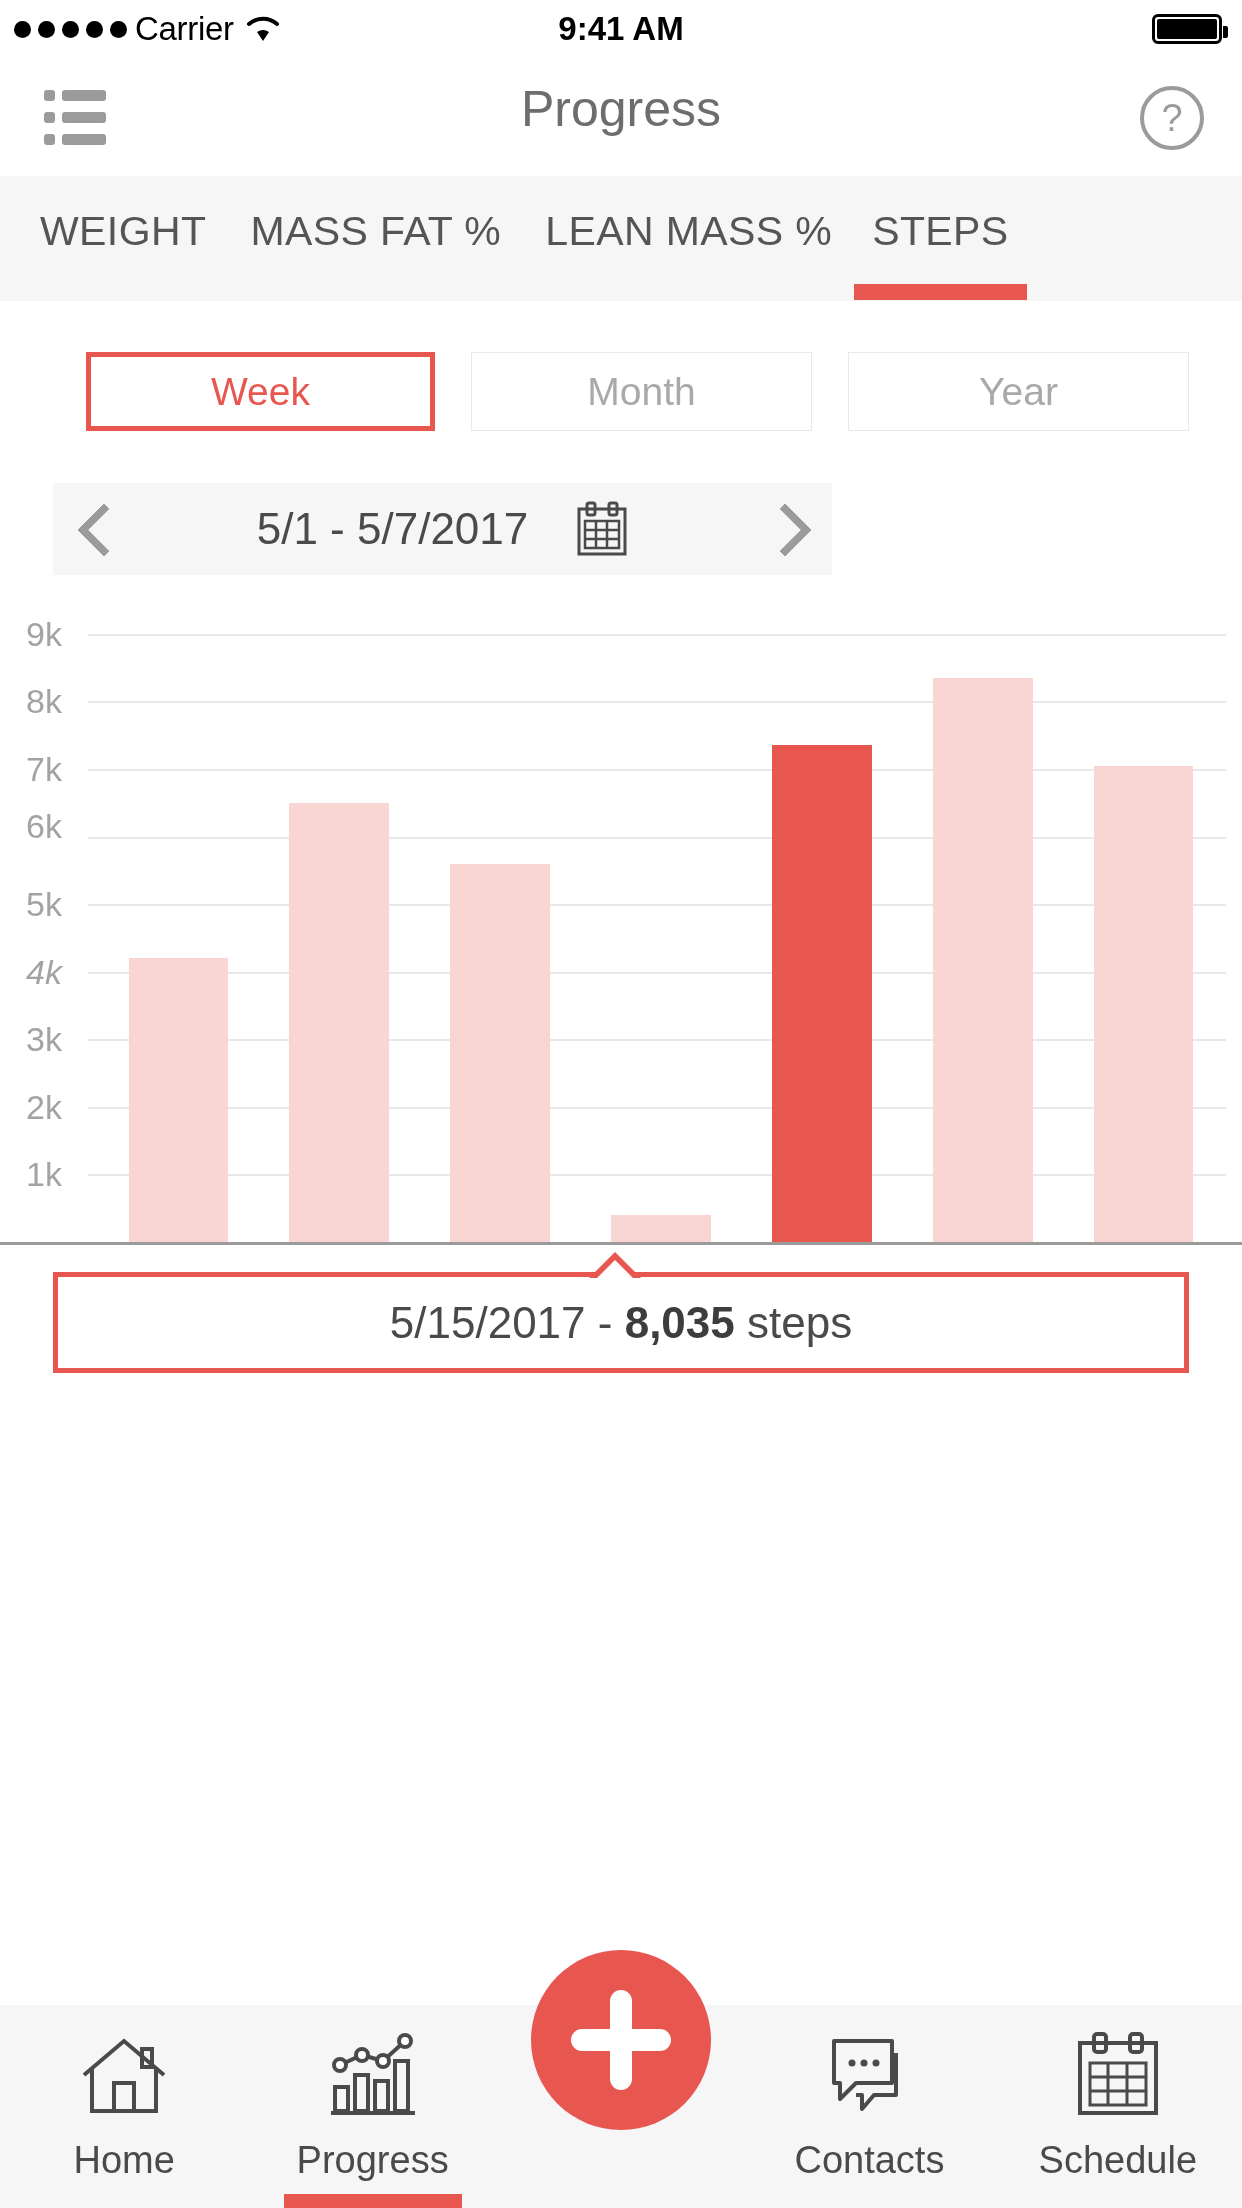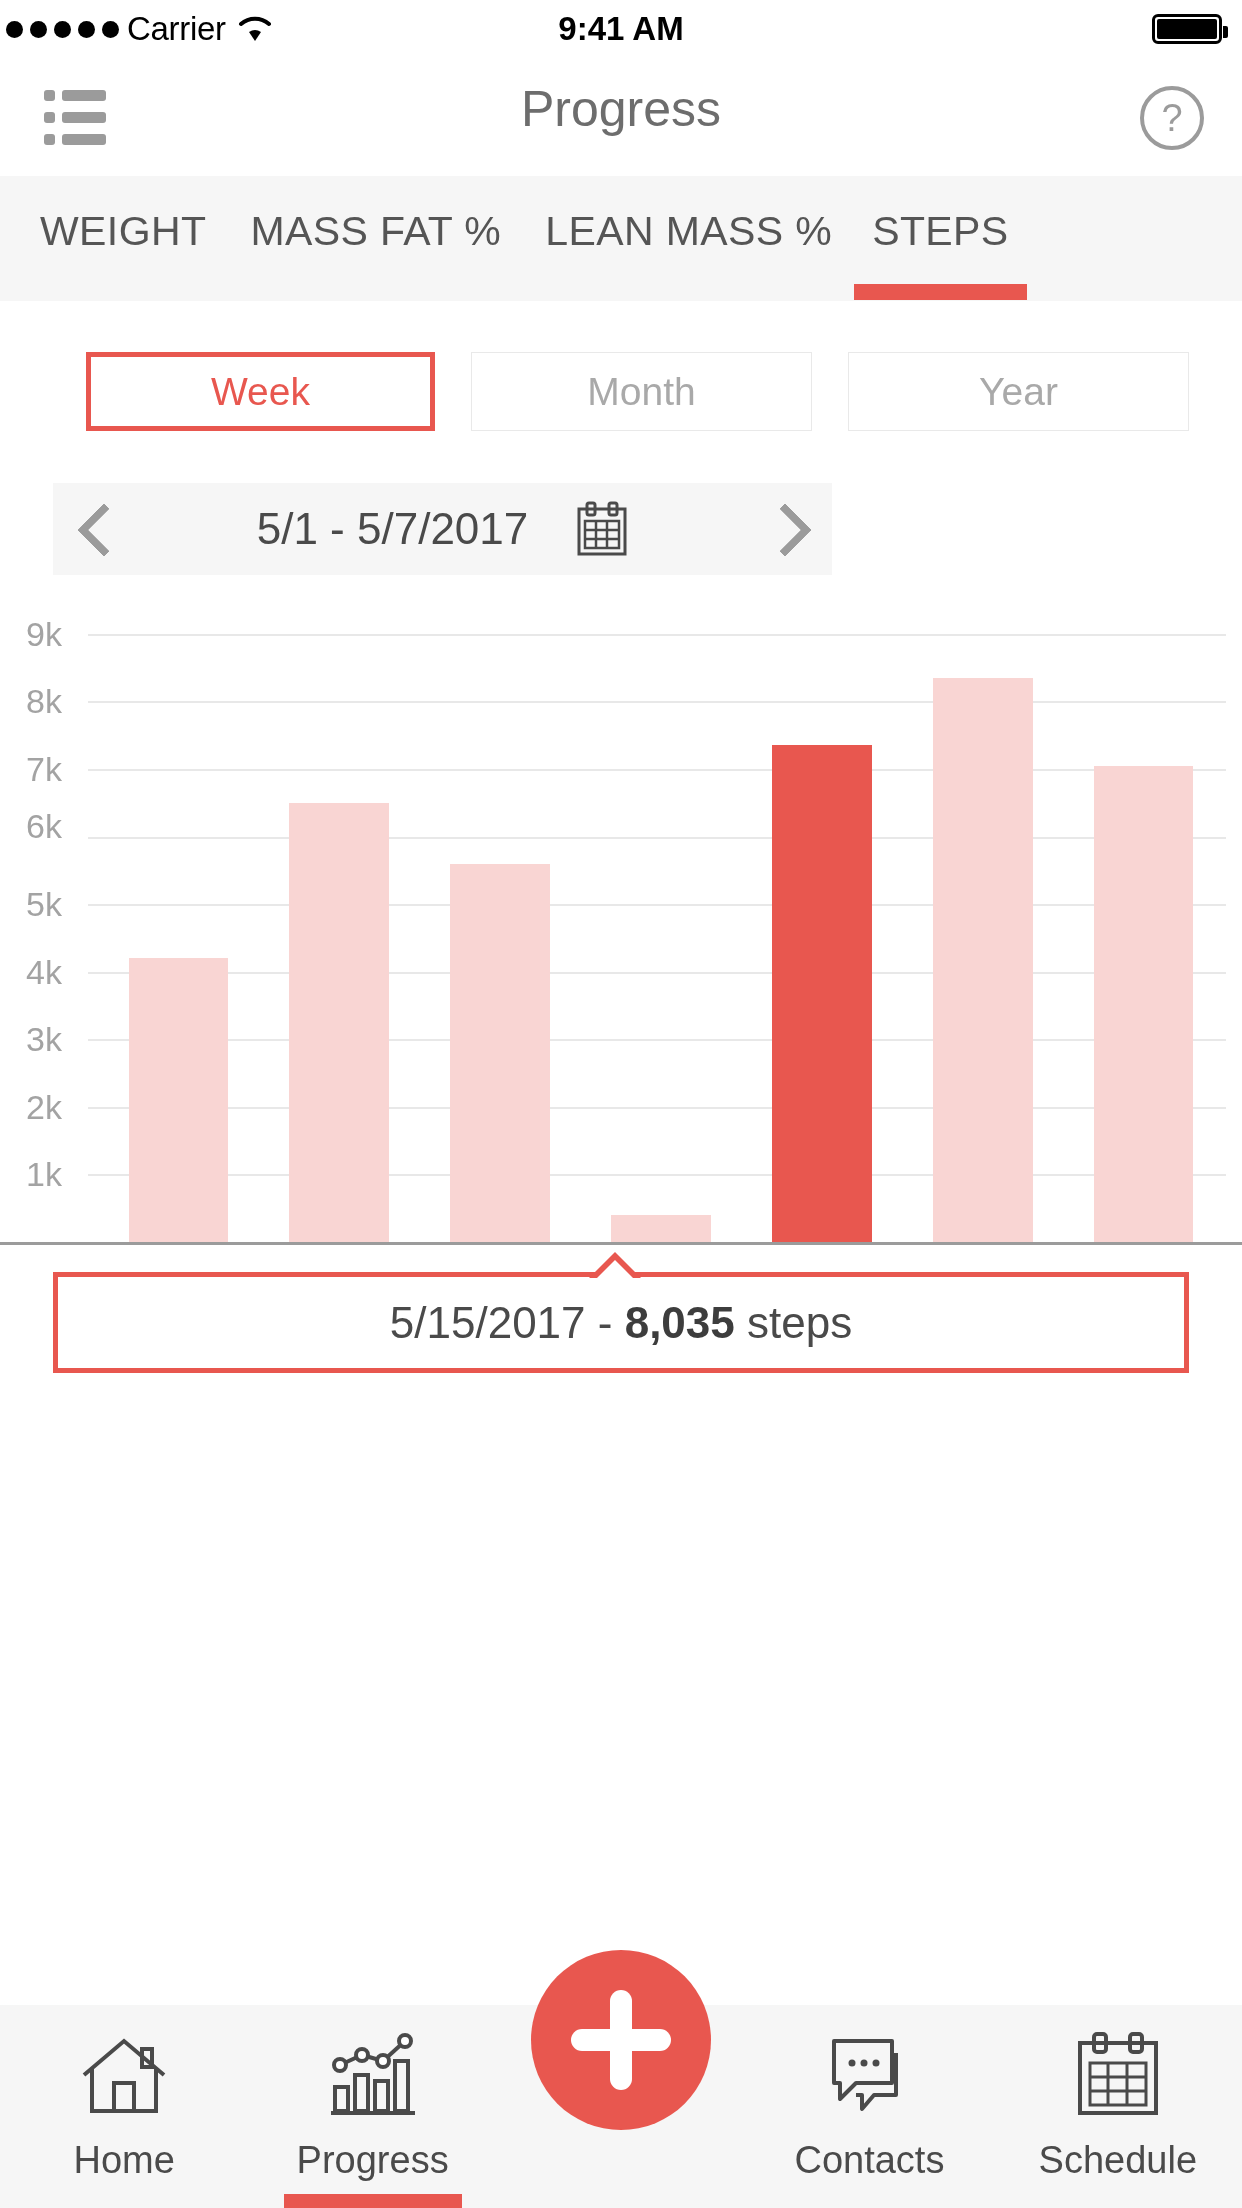--- a/index.html
+++ b/index.html
@@ -10,21 +10,21 @@
     color:#4a4a4a;
     overflow:hidden;
   }
   #phone { position:relative; width:1242px; height:2208px; background:#fff; }
 
   
   .statusbar {
     position:absolute; top:0; left:0; width:1242px; height:58px;
     display:flex; align-items:center; color:#000;
   }
-  .sb-left { position:absolute; left:6px; display:flex; align-items:center; gap:8px; }
+  .sb-left { position:absolute; left:14px; display:flex; align-items:center; gap:8px; }
   .sb-dots { display:flex; gap:7px; }
   .sb-dots i { width:17px; height:17px; border-radius:50%; background:#000; display:block; }
   .sb-carrier { font-size:33px; letter-spacing:-0.3px; }
   .wifi { width:34px; height:28px; position:relative; margin-left:4px; }
   .sb-center { position:absolute; left:0; width:100%; text-align:center; font-size:33px; font-weight:600; }
   .sb-right { position:absolute; right:20px; display:flex; align-items:center; }
   .battery { width:70px; height:30px; border:3px solid #000; border-radius:6px; position:relative; }
   .battery::after { content:""; position:absolute; right:-9px; top:9px; width:5px; height:12px; background:#000; border-radius:0 2px 2px 0; }
   .battery i { position:absolute; left:2px; top:2px; bottom:2px; right:2px; background:#000; border-radius:2px; display:block; }
 
@@ -202,21 +202,21 @@
         <div class="gridline" style="top: 304.105px;"></div>
         <div class="gridline" style="top: 236.526px;"></div>
         <div class="gridline" style="top: 168.947px;"></div>
         <div class="gridline" style="top: 101.368px;"></div>
         <div class="gridline" style="top: 33.7895px;"></div>
       </div>
     <div id="ylabel-layer">
         <div class="ylabel" style="top: 574.421px;">1k</div>
         <div class="ylabel" style="top: 506.842px;">2k</div>
         <div class="ylabel" style="top: 439.263px;">3k</div>
-        <div class="ylabel" style="top: 371.684px;">4k</div>
+        <div class="ylabel" style="top: 371.684px; font-style: italic;">4k</div>
         <div class="ylabel" style="top: 304.105px;">5k</div>
         <div class="ylabel" style="top: 226px;">6k</div>
         <div class="ylabel" style="top: 168.947px;">7k</div>
         <div class="ylabel" style="top: 101.368px;">8k</div>
         <div class="ylabel" style="top: 33.7895px;">9k</div>
       </div>
     <div class="bars" id="bars-layer" style="height: 642px;">
         <div class="bar" style="left: 2.71429%; width: 8.85714%; height: 283.832px;"></div>
         <div class="bar" style="left: 17%; width: 8.85714%; height: 439.263px;"></div>
         <div class="bar" style="left: 31.2857%; width: 8.85714%; height: 378.442px;"></div>

